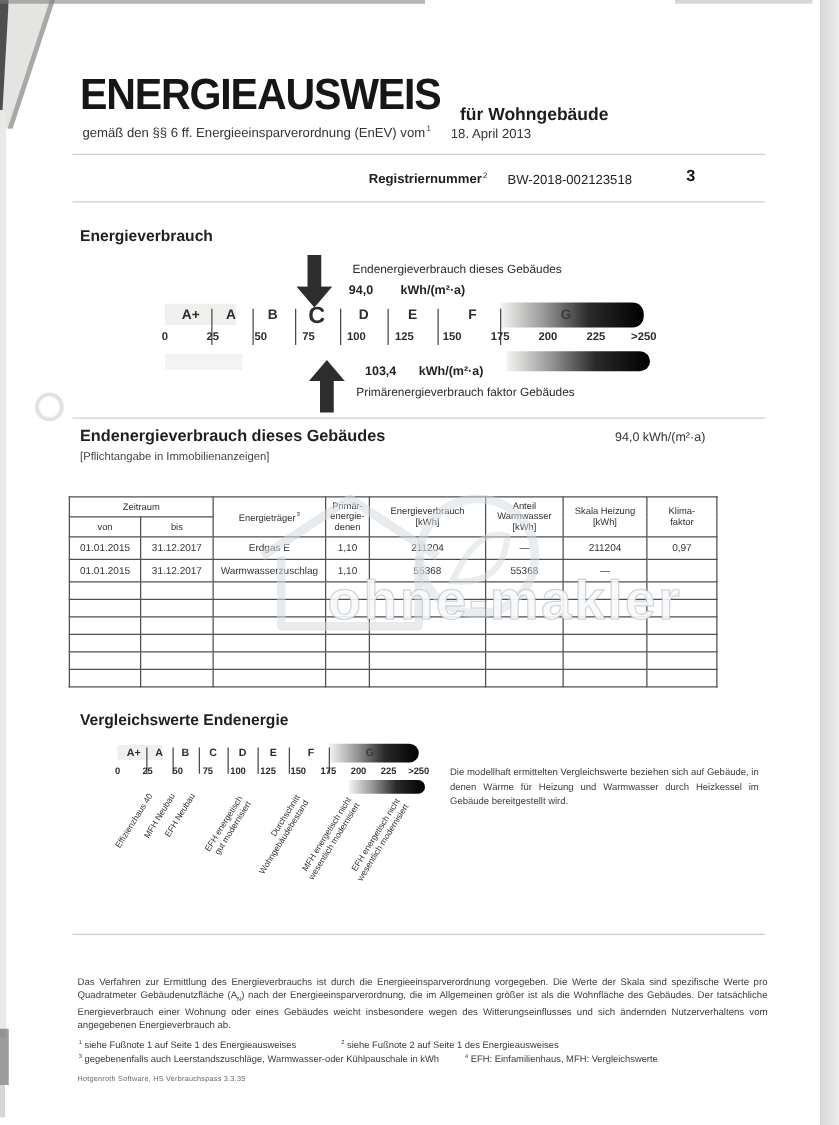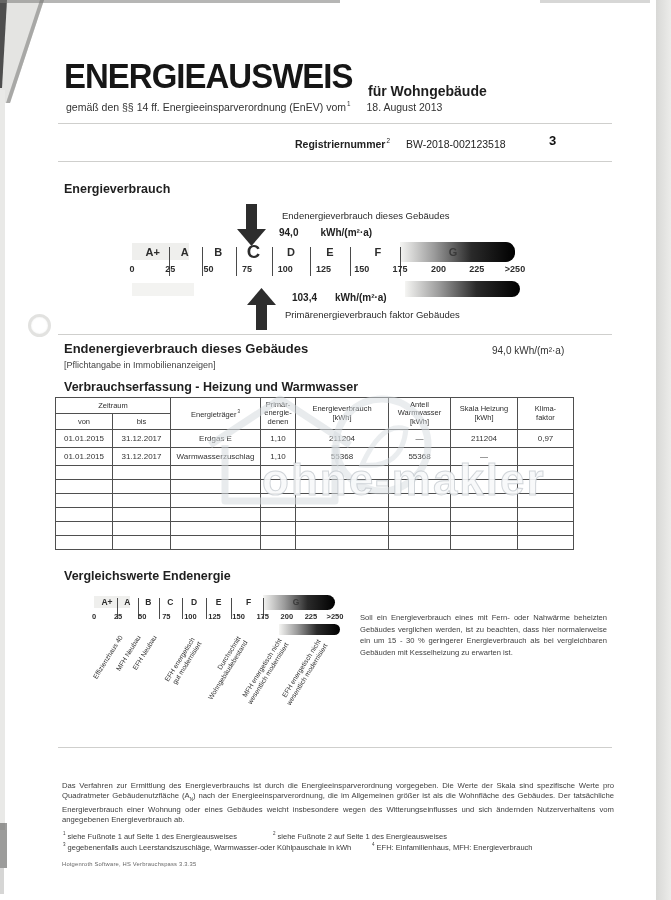--- a/index.html
+++ b/index.html
@@ -133,21 +133,21 @@
   <div class="abs edge-right"></div>
   <div class="abs smudge-a"></div>
   <div class="abs smudge-b"></div>
   <div class="abs smudge-c"></div>
   <div class="abs smudge-d"></div>
   <div class="abs punch"></div>
 
   <div class="abs title">ENERGIEAUSWEIS</div>
   <div class="abs subtitle">für Wohngebäude</div>
   <div class="abs law-line">
-    <span>gemäß den §§ 14 ff. Energieeinsparverordnung (EnEV) vom</span><span class="sup">1</span><span class="law-date">18. August 2013</span>
+    <span>gemäß den §§ 6 ff. Energieeinsparverordnung (EnEV) vom</span><span class="sup">1</span><span class="law-date">18. April 2013</span>
   </div>
   <div class="abs rule" style="top:123px;"></div>
 
   <div class="abs registry">
     <span class="lbl">Registriernummer</span><span class="sup">2</span><span class="val">BW-2018-002123518</span>
   </div>
   <div class="abs page-num">3</div>
   <div class="abs rule" style="top:161px;"></div>
 
   <div class="abs sec-title" style="left:64px;top:182px;font-size:12.5px;">Energieverbrauch</div>
@@ -200,21 +200,20 @@
     <span>103,4</span><span class="unit">kWh/(m²·a)</span>
   </div>
   <div class="abs prim-label">Primärenergieverbrauch faktor Gebäudes</div>
 
   <div class="abs rule" style="top:334px;"></div>
 
   <div class="abs sec-title ee-title">Endenergieverbrauch dieses Gebäudes</div>
   <div class="abs ee-value">94,0 kWh/(m²·a)</div>
   <div class="abs ee-note">[Pflichtangabe in Immobilienanzeigen]</div>
 
-  <div class="abs sec-title ct-title">Verbrauchserfassung - Heizung und Warmwasser</div>
   <div class="abs ctable-wrap">
     <table class="ctable">
       <colgroup>
         <col style="width:57px">
           <col style="width:58px">
           <col style="width:90px">
           <col style="width:35px">
         <col style="width:93px">
           <col style="width:62px">
           <col style="width:67px">
@@ -376,28 +375,28 @@
 gut modernisiert</div>
       <div class="rot-label" style="left: 136px; top: 635px;">Durchschnitt
 Wohngebäudebestand</div>
       <div class="rot-label" style="left: 177px; top: 637px;">MFH energetisch nicht
 wesentlich modernisiert</div>
       <div class="rot-label" style="left: 216px; top: 638px;">EFH energetisch nicht
 wesentlich modernisiert</div>
     </div>
 
   <div class="abs vg-text">
-    <p>Soll ein Energieverbrauch eines mit Fern- oder Nahwärme beheizten Gebäudes verglichen werden, ist zu beachten, dass hier normalerweise ein um 15 - 30 % geringerer Energieverbrauch als bei vergleichbaren Gebäuden mit Kesselheizung zu erwarten ist.</p>
+    <p>Die modellhaft ermittelten Vergleichswerte beziehen sich auf Gebäude, in denen Wärme für Heizung und Warmwasser durch Heizkessel im Gebäude bereitgestellt wird.</p>
   </div>
 
   <div class="abs rule" style="top:747px;"></div>
 
   <div class="abs er-par">
     <span>Das Verfahren zur Ermittlung des Energieverbrauchs ist durch die Energieeinsparverordnung vorgegeben. Die Werte der Skala sind spezifische Werte pro Quadratmeter Gebäudenutzfläche (A</span><span class="sub">N</span><span>) nach der Energieeinsparverordnung, die im Allgemeinen größer ist als die Wohnfläche des Gebäudes. Der tatsächliche Energieverbrauch einer Wohnung oder eines Gebäudes weicht insbesondere wegen des Witterungseinflusses und sich ändernden Nutzerverhaltens vom angegebenen Energieverbrauch ab.</span>
   </div>
 
   <div class="abs fn fn1"><span class="sup">1</span> <span>siehe Fußnote 1 auf Seite 1 des Energieausweises</span></div>
   <div class="abs fn fn2"><span class="sup">2</span> <span>siehe Fußnote 2 auf Seite 1 des Energieausweises</span></div>
   <div class="abs fn fn3"><span class="sup">3</span> <span>gegebenenfalls auch Leerstandszuschläge, Warmwasser-oder Kühlpauschale in kWh</span></div>
-  <div class="abs fn fn4"><span class="sup">4</span> <span>EFH: Einfamilienhaus, MFH: Energieverbrauch</span></div>
+  <div class="abs fn fn4"><span class="sup">4</span> <span>EFH: Einfamilienhaus, MFH: Vergleichswerte</span></div>
 
   <div class="abs footer">Hotgenroth Software, HS Verbrauchspass 3.3.35</div>
 </div>
 
 </body></html>

